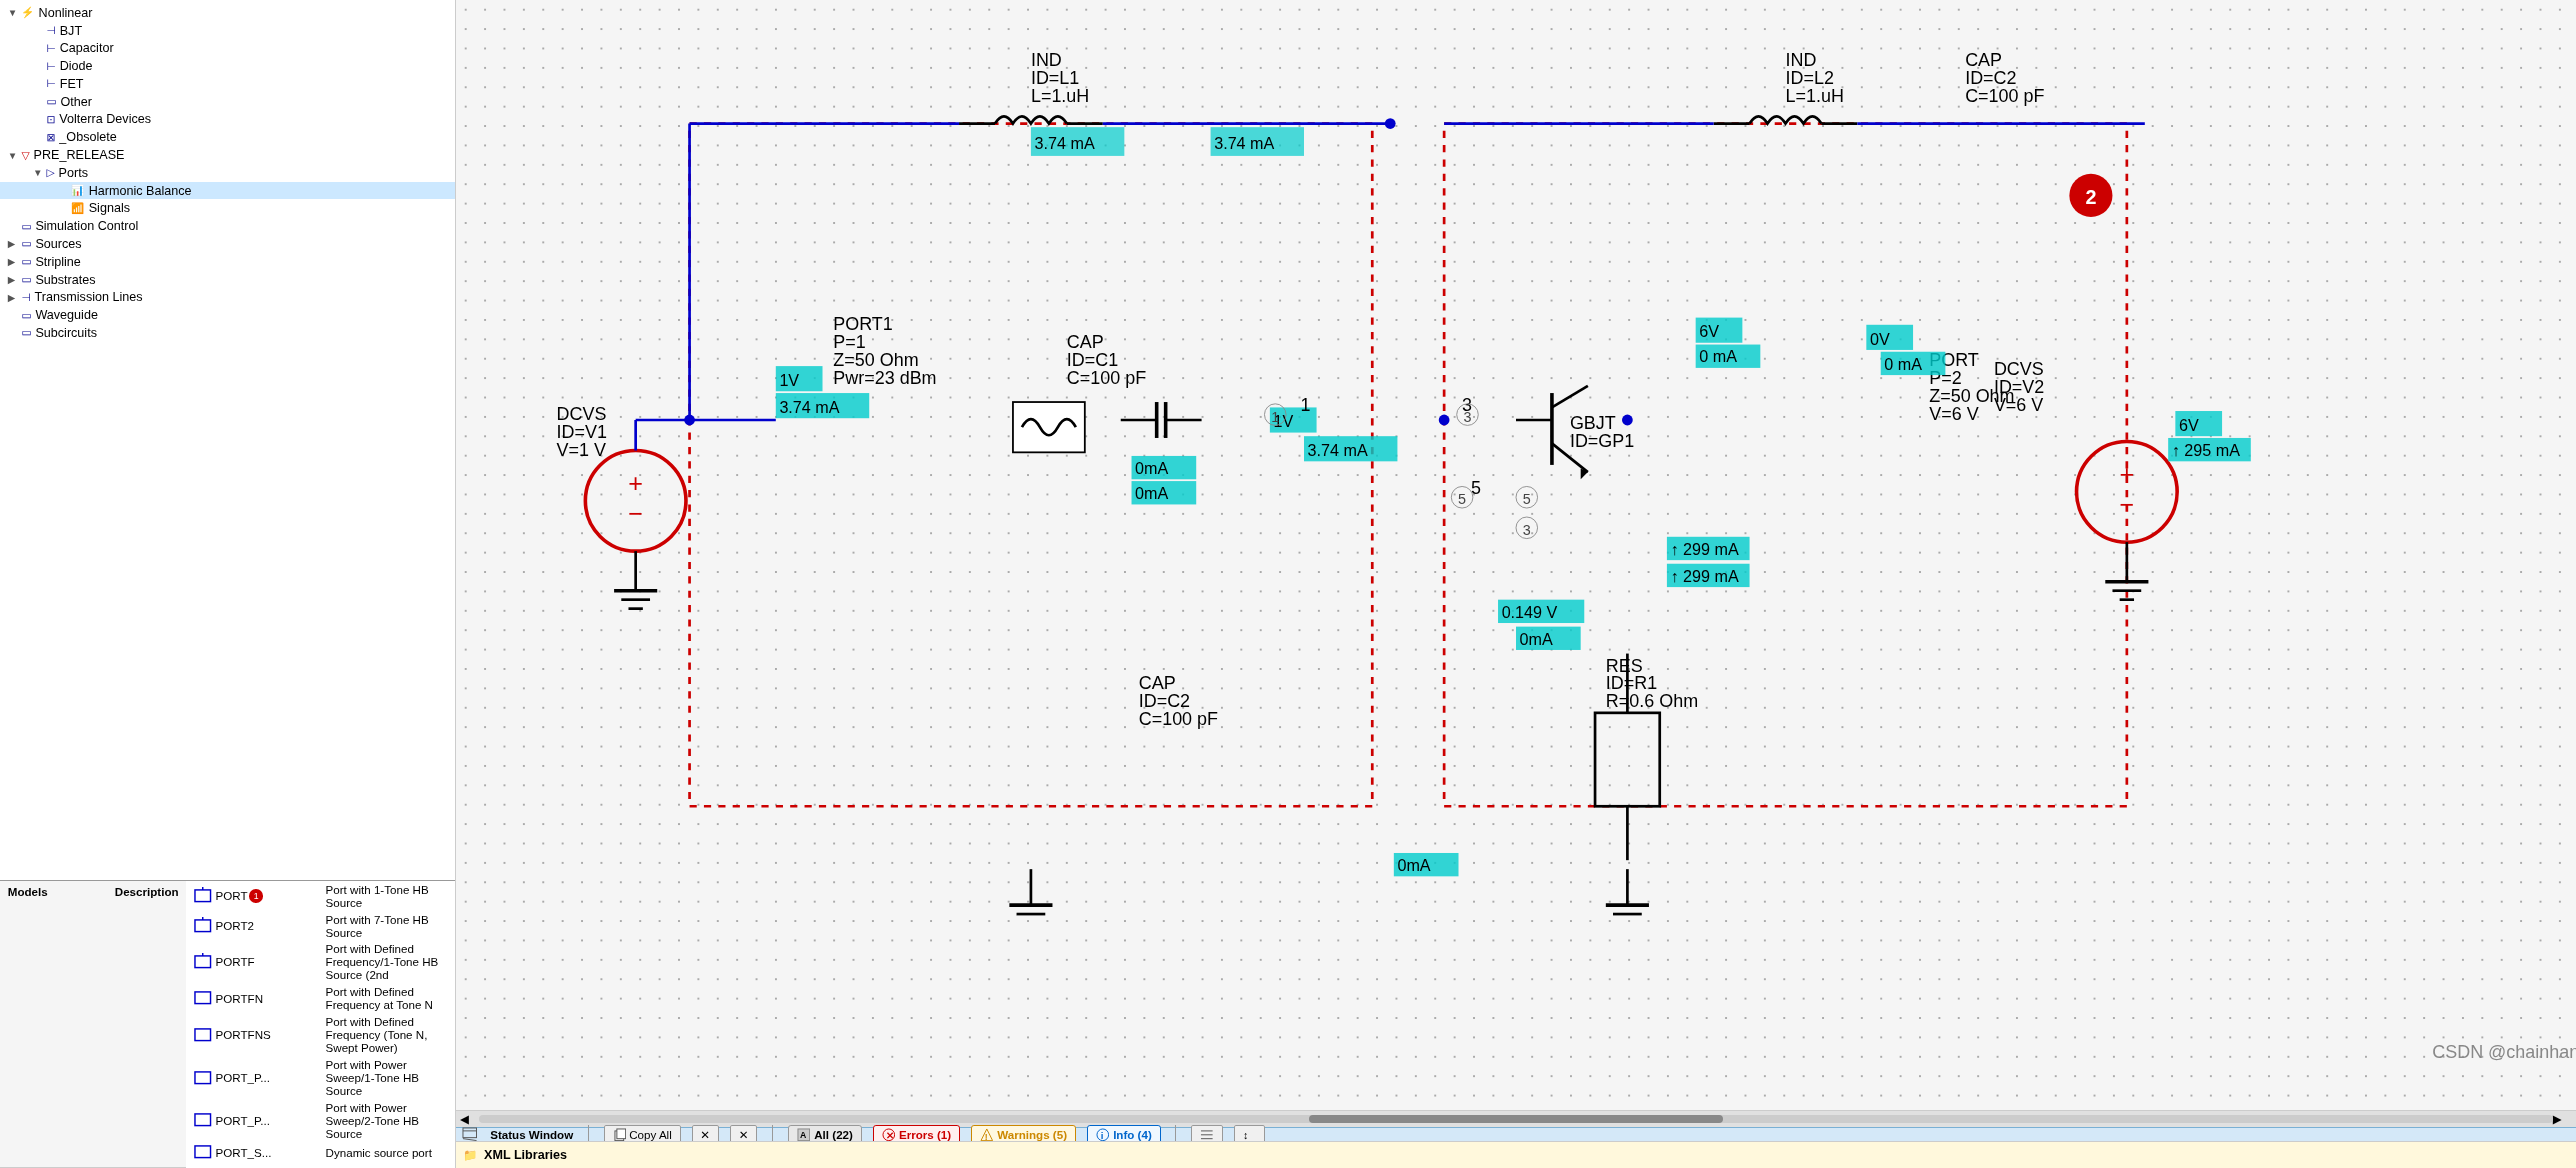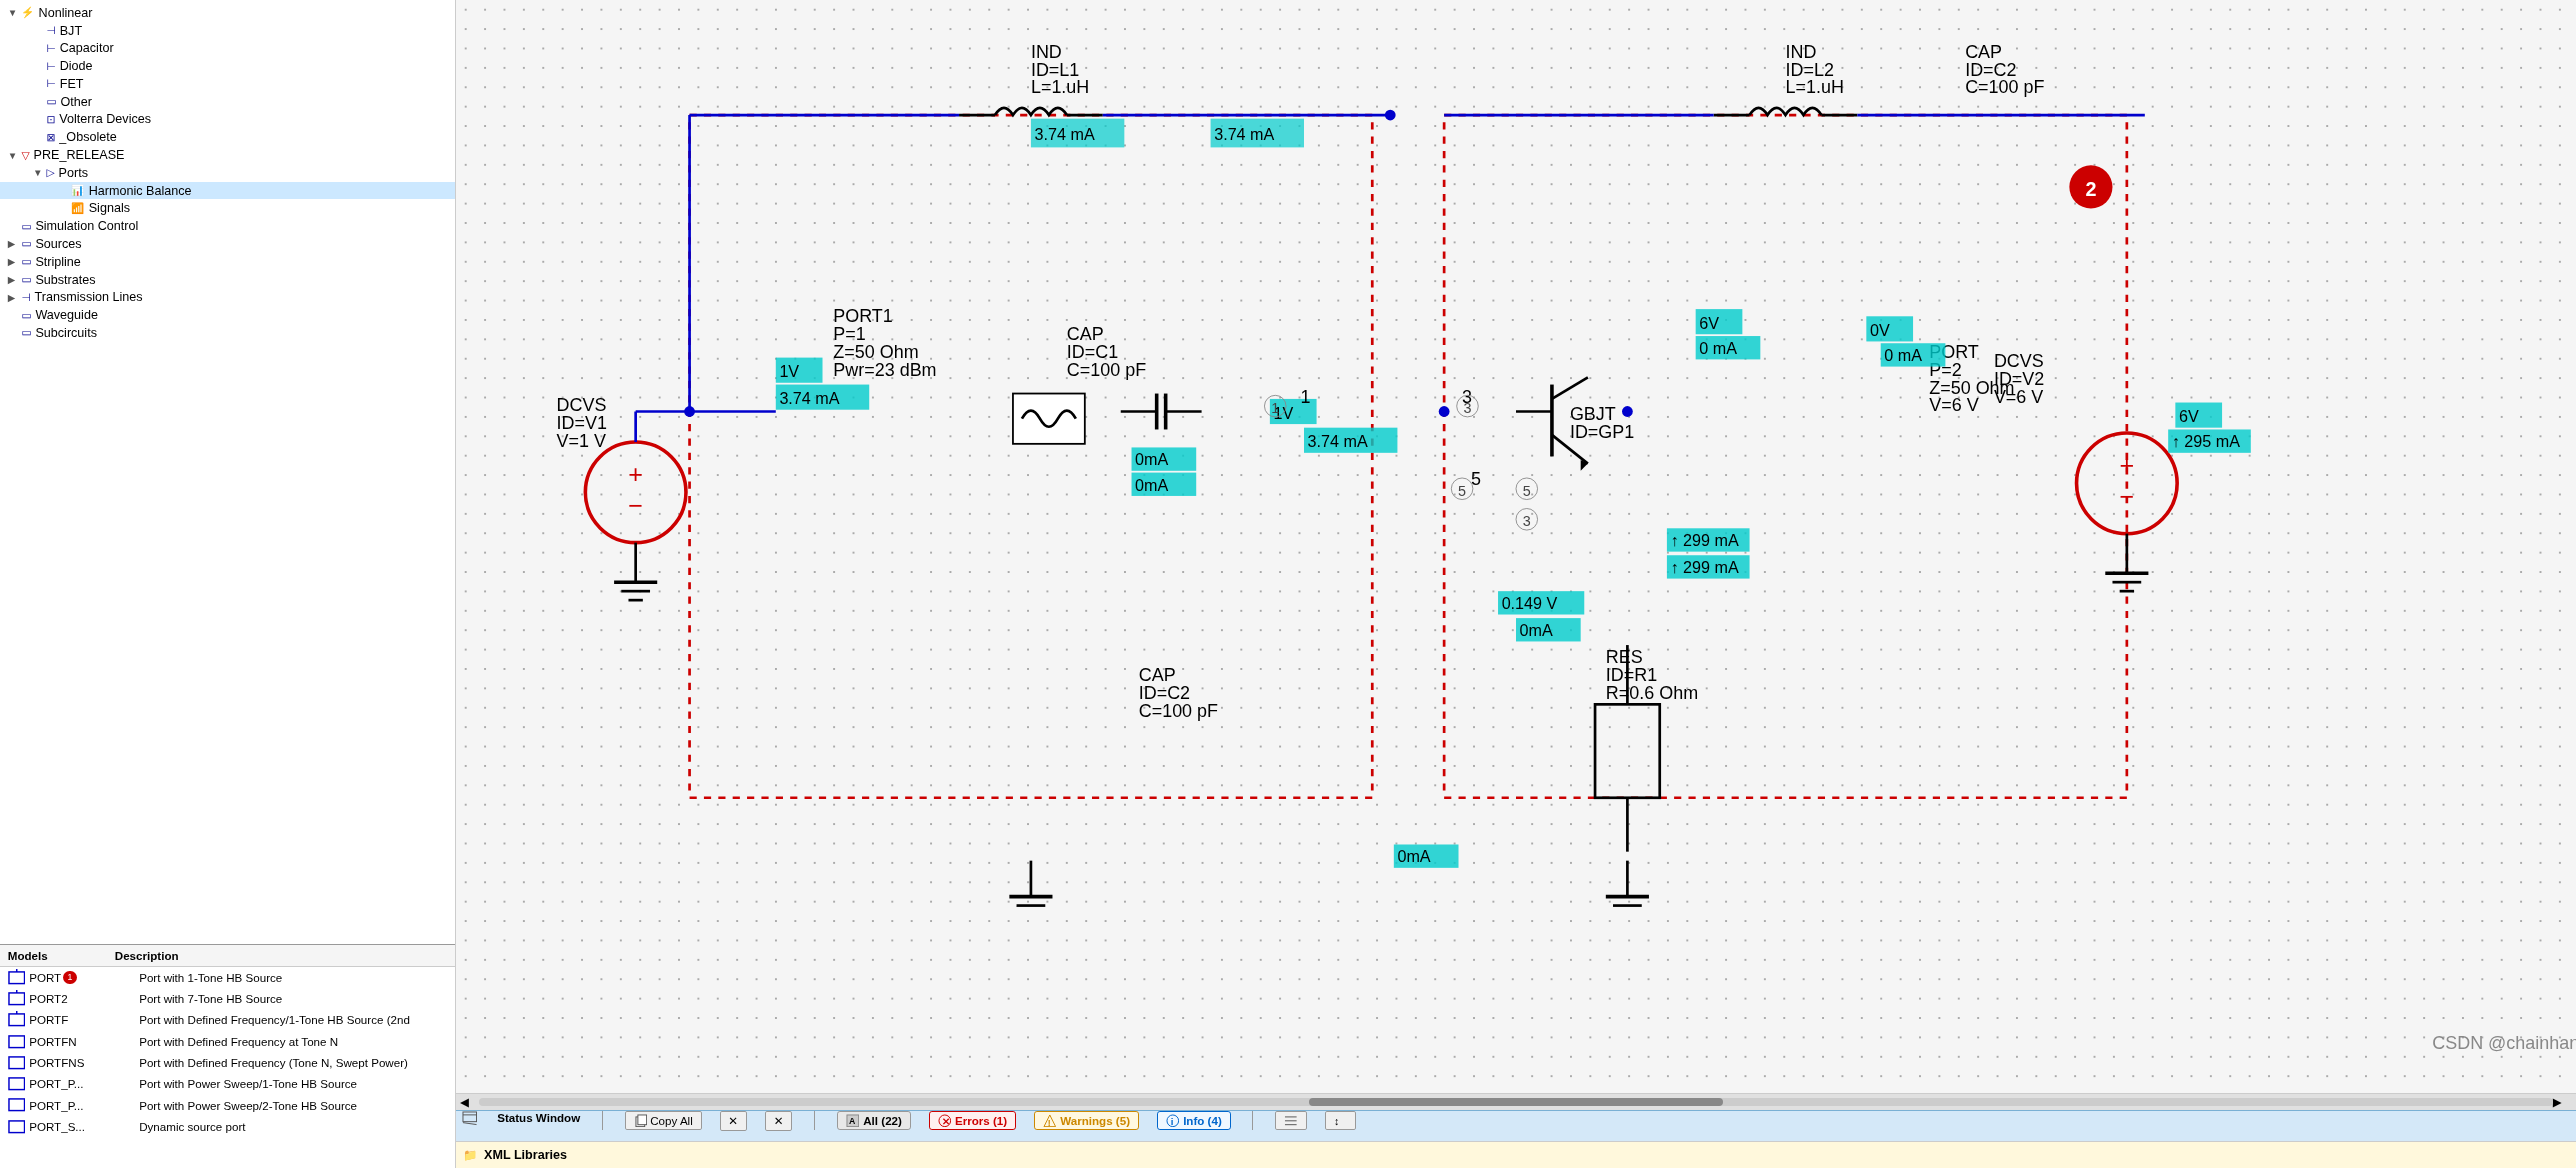--- a/index.html
+++ b/index.html
@@ -16,41 +16,41 @@
     .tree-item.selected { background: #cce8ff; }
     
     .tree-item .indent { display: inline-block; }
     .tree-icon { margin-right: 3.9px; color: #555; font-size: 10.7px; }
     .tree-label { font-size: 12.6px; color: #000; text-align: right; }
     
     
     .expand-icon { width: 13.6px; display: inline-block; color: #555; font-size: 9.7px; }
     
     
-    .models-panel { height: 224px; border-top: 1.9px solid #999; overflow: hidden; display: flex; flex-direction: column; }
+    .models-panel { height: 288px; border-top: 1.9px solid #999; overflow: hidden; display: flex; flex-direction: row; }
     .models-header { display: flex; background: #f5f5f5; border-bottom: 1px solid #ccc; font-weight: bold; font-size: 11.6px; padding: 3.9px 7.8px; }
     .models-header .col-model { width: 107px; }
     .models-header .col-desc { flex: 1; }
     .models-list { overflow-y: auto; flex: 1; }
     .model-row { display: flex; align-items: center; padding: 1.9px 7.8px; cursor: pointer; }
     .model-icon { width: 17.5px; height: 17.5px; margin-right: 3.9px; }
     .model-name { width: 87px; font-size: 11.6px; color: #000; display: flex; align-items: center; }
     .model-badge { background: #cc0000; color: white; border-radius: 50%; width: 13.6px; height: 13.6px; font-size: 8.7px; display: inline-flex; align-items: center; justify-content: center; margin-left: 1.9px; }
     .model-desc { flex: 1; font-size: 11.6px; color: #000; margin-left: 23px; }
     
     
     .right-panel { flex: 1; display: flex; flex-direction: column; overflow: hidden; background: #ef4444; }
     
     .schematic-area { flex: 1; background: #f5f5f5; overflow: hidden; position: relative; }
     
     
     .schematic-canvas { width: 100%; height: 100%; position: relative; background-image: radial-gradient(circle, #aaa 1px, transparent 1px); background-size: 19.4px 19.4px; overflow: hidden; }
     
     
-    .status-bar { height: 31px; background: #d4e8f8; border-top: 1.9px solid #7ab0d4; display: flex; align-items: flex-start; padding: 0 5.8px; gap: 18px; }
+    .status-bar { height: 14px; background: #d4e8f8; border-top: 1.9px solid #7ab0d4; display: flex; align-items: center; padding: 0 5.8px; gap: 11px; }
     .status-title { font-size: 11.6px; font-weight: bold; color: #000; display: flex; align-items: center; gap: 3.9px; }
     .status-divider { width: 1px; height: 19.4px; background: #999; margin: 0 3.9px; }
     .status-btn { padding: 1.9px 7.8px; background: #f0f0f0; border: 1px solid #999; border-radius: 1.9px; cursor: pointer; font-size: 11.6px; display: flex; align-items: center; gap: 2.9px; }
     .status-badge { padding: 1.9px 7.8px; border-radius: 2.9px; font-size: 11.6px; font-weight: bold; cursor: pointer; display: flex; align-items: center; gap: 3.9px; }
     .badge-all { background: #e8e8e8; border: 1px solid #999; color: #000; }
     .badge-errors { background: #fff0f0; border: 1px solid #cc0000; color: #cc0000; }
     .badge-warnings { background: #fff8e0; border: 1px solid #cc8800; color: #cc8800; }
     .badge-info { background: #f0f8ff; border: 1px solid #0066cc; color: #0066cc; }
     
     

